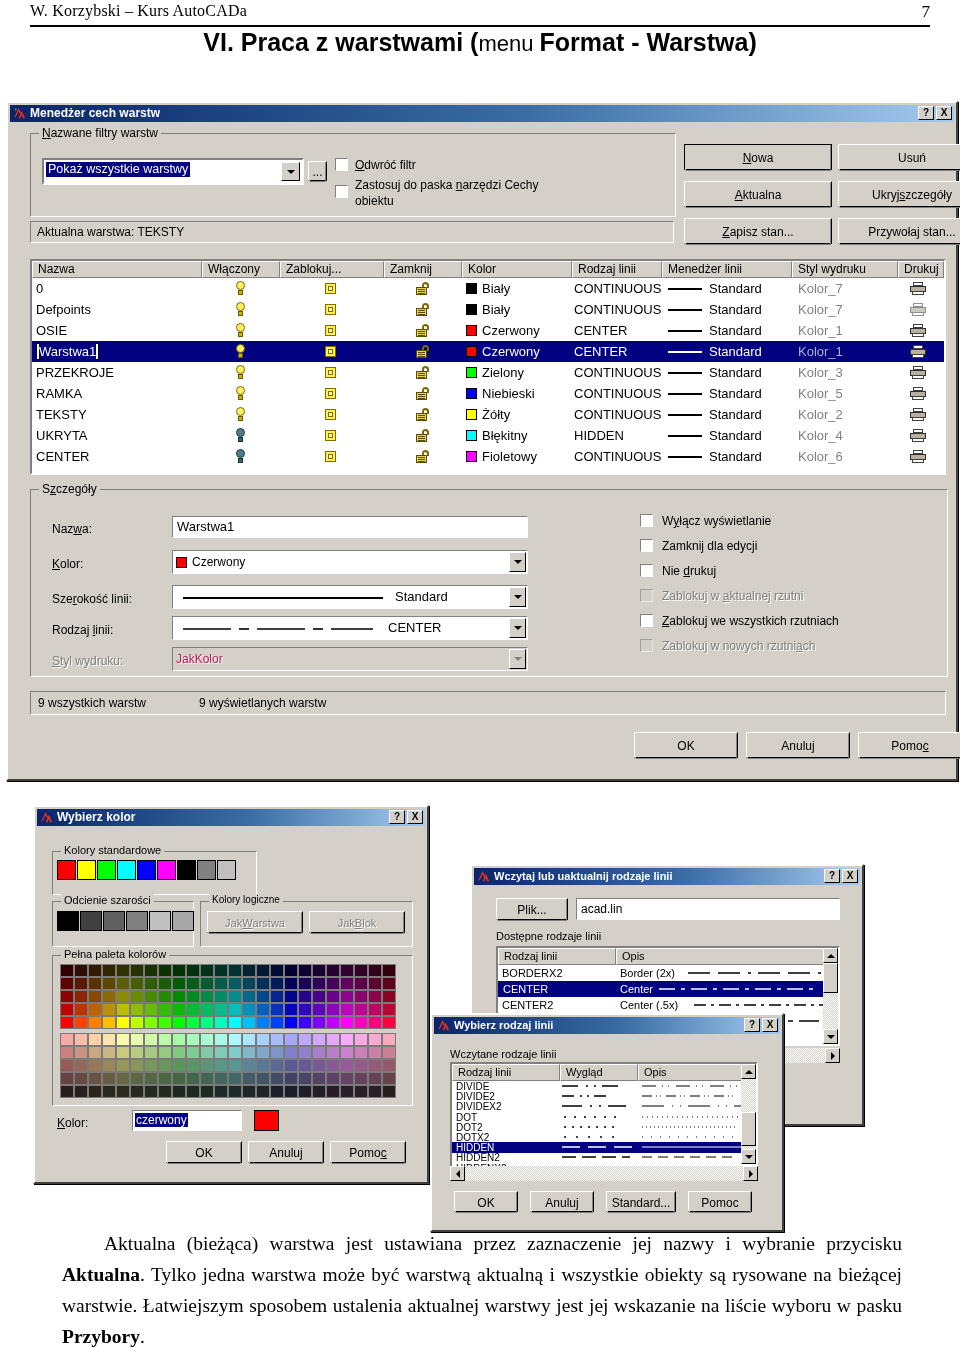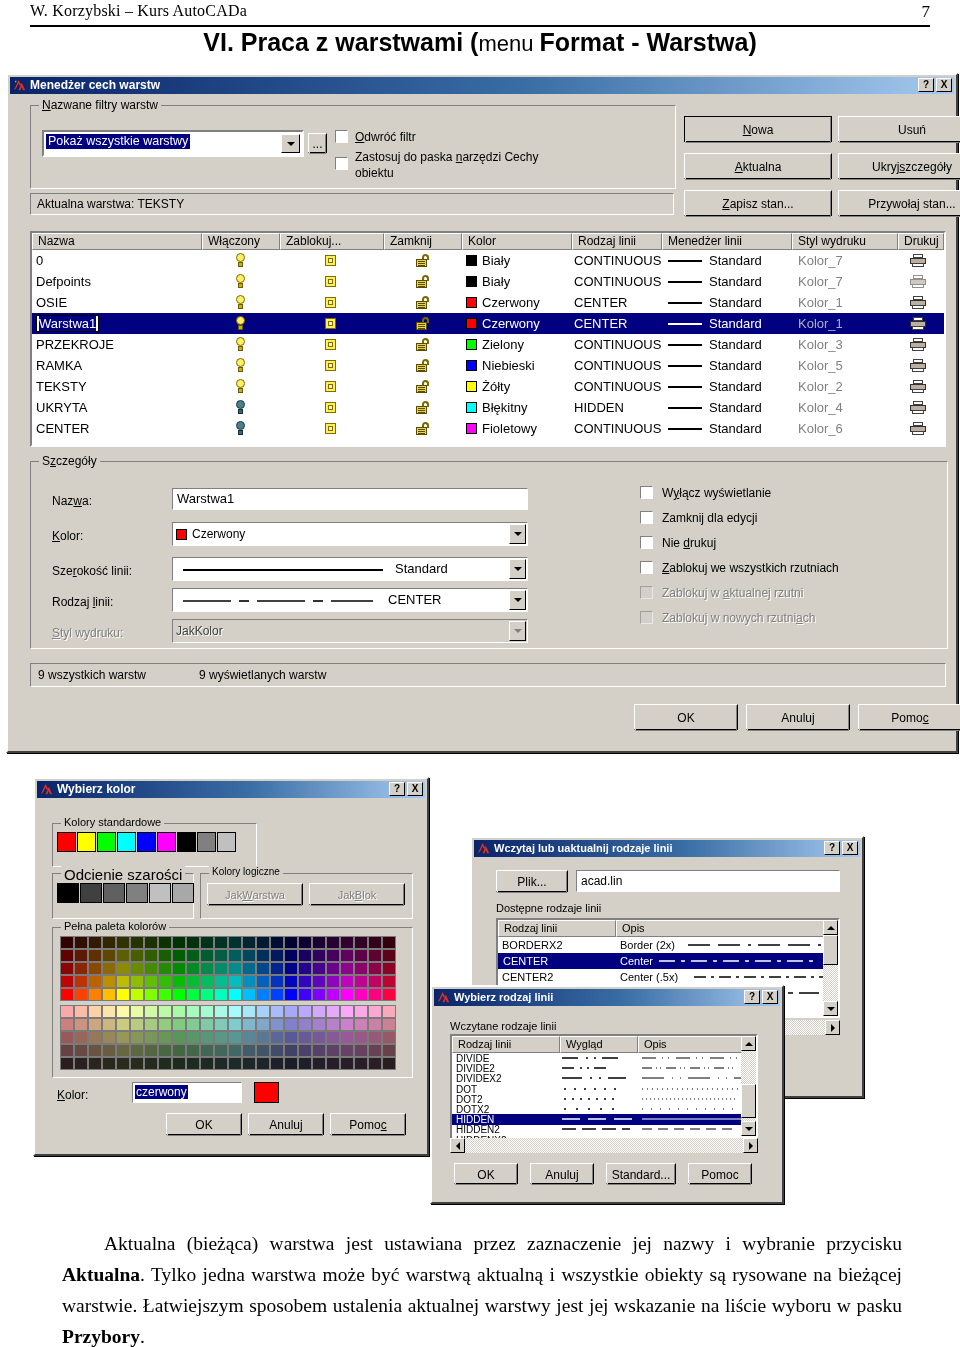--- a/index.html
+++ b/index.html
@@ -7,21 +7,21 @@
   
   #page{position:absolute;left:0;top:0;width:960px;height:1347px;background:#ffffff;overflow:hidden;}
   .hdr{position:absolute;left:30px;top:2px;width:900px;height:26px;}
   .hdr .htitle{position:absolute;left:0;top:0;font-family:"Liberation Serif",serif;font-size:16px;color:#000;letter-spacing:.2px;}
   .hdr .hpage{position:absolute;right:0;top:0;font-family:"Liberation Serif",serif;font-size:17px;color:#000;}
   .hrule{position:absolute;left:30px;top:25px;width:900px;height:2px;background:#000;}
   .chapter{position:absolute;left:0;top:28px;width:960px;text-align:center;font-size:25px;font-weight:bold;color:#000;font-family:"Liberation Sans",sans-serif;}
   .chapter .light{font-weight:normal;font-size:22px;}
 
   
-  .win{position:absolute;background:#d4d0c8;border:2px solid;border-color:#ffffff #404040 #404040 #ffffff;box-shadow:1px 1px 0 #000;}
+  .win{position:absolute;background:#d4d0c8;border:2px solid;border-color:#ffffff #404040 #404040 #ffffff;box-shadow:1px 1px 0 #000;margin-top:28px;}
   .tbar{position:absolute;left:2px;top:2px;right:2px;height:17px;
         background:linear-gradient(90deg,#0a246a 0%,#3a6ea5 55%,#a6caf0 100%);
         color:#fff;font-size:12px;font-weight:bold;line-height:17px;padding-left:2px;box-sizing:border-box;}
   .tbar .tt{position:absolute;left:20px;top:0;white-space:nowrap;}
   .acadlogo{position:absolute;left:2px;top:1px;width:15px;height:15px;}
   .tbtns{position:absolute;right:2px;top:1px;display:flex;gap:2px;}
   .tb{width:16px;height:14px;background:#d4d0c8;border:1px solid;border-color:#fff #000 #000 #fff;
       font-size:10px;line-height:12px;text-align:center;color:#000;font-weight:bold;font-family:"Liberation Sans",sans-serif;box-sizing:border-box;}
   .grp{position:absolute;border:1px solid;border-color:#808080 #fff #fff #808080;}
   .grp>.lg{position:absolute;left:8px;top:-8px;background:#d4d0c8;padding:0 3px;font-size:12px;color:#000;white-space:nowrap;}
@@ -541,46 +541,46 @@
         <line x1="148" y1="7" x2="190" y2="7" stroke="#000" stroke-width="1.6"></line>
       </svg>
       <div style="position:absolute;left:215px;top:3px;font-size:13px;">CENTER</div>
       <div class="arrowbox">
           <span class="cdn"></span>
         </div>
     </div>
 
     <div class="lbl dis" style="left:44px;top:551px;"><span class="u">S</span>tyl wydruku:</div>
     <div class="combo" style="left:164px;top:544px;width:356px;height:24px;background:#d4d0c8;">
-      <div class="cv" style="color:#404040;text-shadow:1px 1px 0 #fff;">JakKolor</div>
+      <div class="cv" style="color:#be185d;text-shadow:1px 1px 0 #fff;">JakKolor</div>
       <div class="arrowbox">
           <span class="cdn g"></span>
         </div>
     </div>
 
     <div id="detail-checks" style="position:absolute;left:632px;top:408px;width:290px;">
         <div style="position: relative; height: 25px;">
           <span class="cb" style="left:0;top:3px;"></span>
           <span class="lbl" style="left:22px;top:3px;text-decoration:none;">W<span class="u">y</span>łącz wyświetlanie</span>
         </div>
         <div style="position: relative; height: 25px;">
           <span class="cb" style="left:0;top:3px;"></span>
           <span class="lbl" style="left:22px;top:3px;text-decoration:none;">Zamknij dla edycji</span>
         </div>
         <div style="position: relative; height: 25px;">
           <span class="cb" style="left:0;top:3px;"></span>
           <span class="lbl" style="left:22px;top:3px;text-decoration:none;">Nie <span class="u">d</span>rukuj</span>
         </div>
         <div style="position: relative; height: 25px;">
+          <span class="cb dis" style="left:0;top:3px;"></span>
+          <span class="lbl dis" style="left:22px;top:3px;">Zablokuj w <span class="u">a</span>ktualnej rzutni</span>
+        </div>
+        <div style="position: relative; height: 25px;">
           <span class="cb" style="left:0;top:3px;"></span>
           <span class="lbl" style="left:22px;top:3px;text-decoration:none;"><span class="u">Z</span>ablokuj we wszystkich rzutniach</span>
-        </div>
-        <div style="position: relative; height: 25px;">
-          <span class="cb dis" style="left:0;top:3px;"></span>
-          <span class="lbl dis" style="left:22px;top:3px;">Zablokuj w <span class="u">a</span>ktualnej rzutni</span>
         </div>
         <div style="position: relative; height: 25px;">
           <span class="cb dis" style="left:0;top:3px;"></span>
           <span class="lbl dis" style="left:22px;top:3px;">Zablokuj w nowych rzutni<span class="u">a</span>ch</span>
         </div>
       </div>
 
     <div class="sunken" style="left:22px;top:588px;width:916px;height:24px;">
       <div class="lbl" style="left:7px;top:4px;">9 wszystkich warstw</div>
       <div class="lbl" style="left:168px;top:4px;">9 wyświetlanych warstw</div>
@@ -619,21 +619,21 @@
         <div class="stdsw" style="background: rgb(0, 255, 0);"></div>
         <div class="stdsw" style="background: rgb(0, 255, 255);"></div>
         <div class="stdsw" style="background: rgb(0, 0, 255);"></div>
         <div class="stdsw" style="background: rgb(255, 0, 255);"></div>
         <div class="stdsw" style="background: rgb(0, 0, 0);"></div>
         <div class="stdsw" style="background: rgb(128, 128, 128);"></div>
         <div class="stdsw" style="background: rgb(192, 192, 192);"></div>
       </div>
 
     <div class="grp" style="left:17px;top:94px;width:140px;height:44px;">
-      <span class="lg" style="font-size:15px;">Odcienie szarości</span>
+      <span class="lg" style="font-size:11px;">Odcienie szarości</span>
     </div>
     <div id="gray-colors" style="position:absolute;left:22px;top:104px;display:flex;gap:1px;">
         <div class="graysw" style="background: rgb(0, 0, 0);"></div>
         <div class="graysw" style="background: rgb(64, 64, 64);"></div>
         <div class="graysw" style="background: rgb(96, 96, 96);"></div>
         <div class="graysw" style="background: rgb(128, 128, 128);"></div>
         <div class="graysw" style="background: rgb(192, 192, 192);"></div>
         <div class="graysw" style="background: rgb(168, 168, 168);"></div>
       </div>
 

